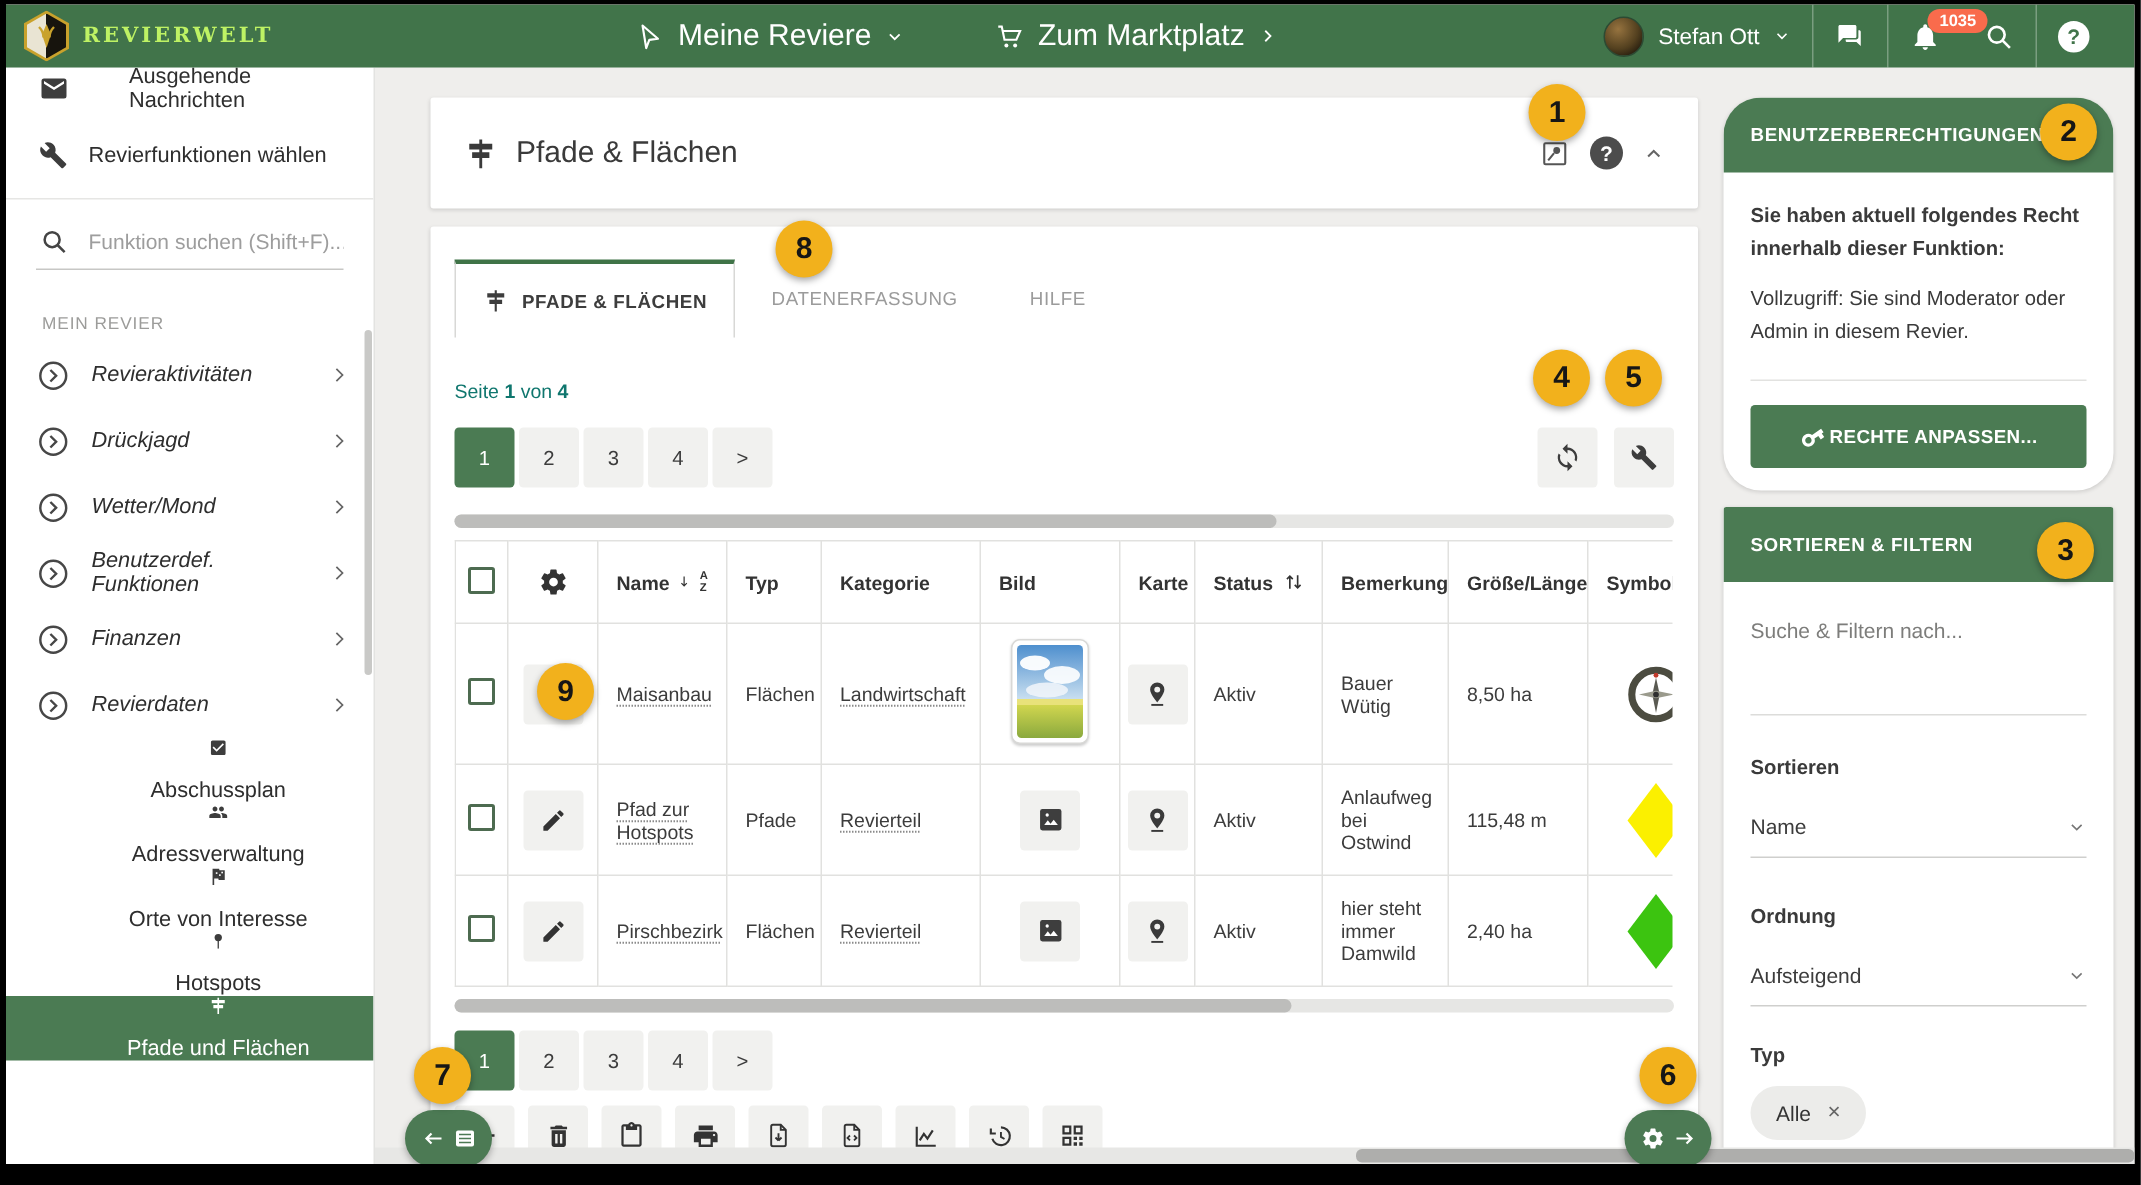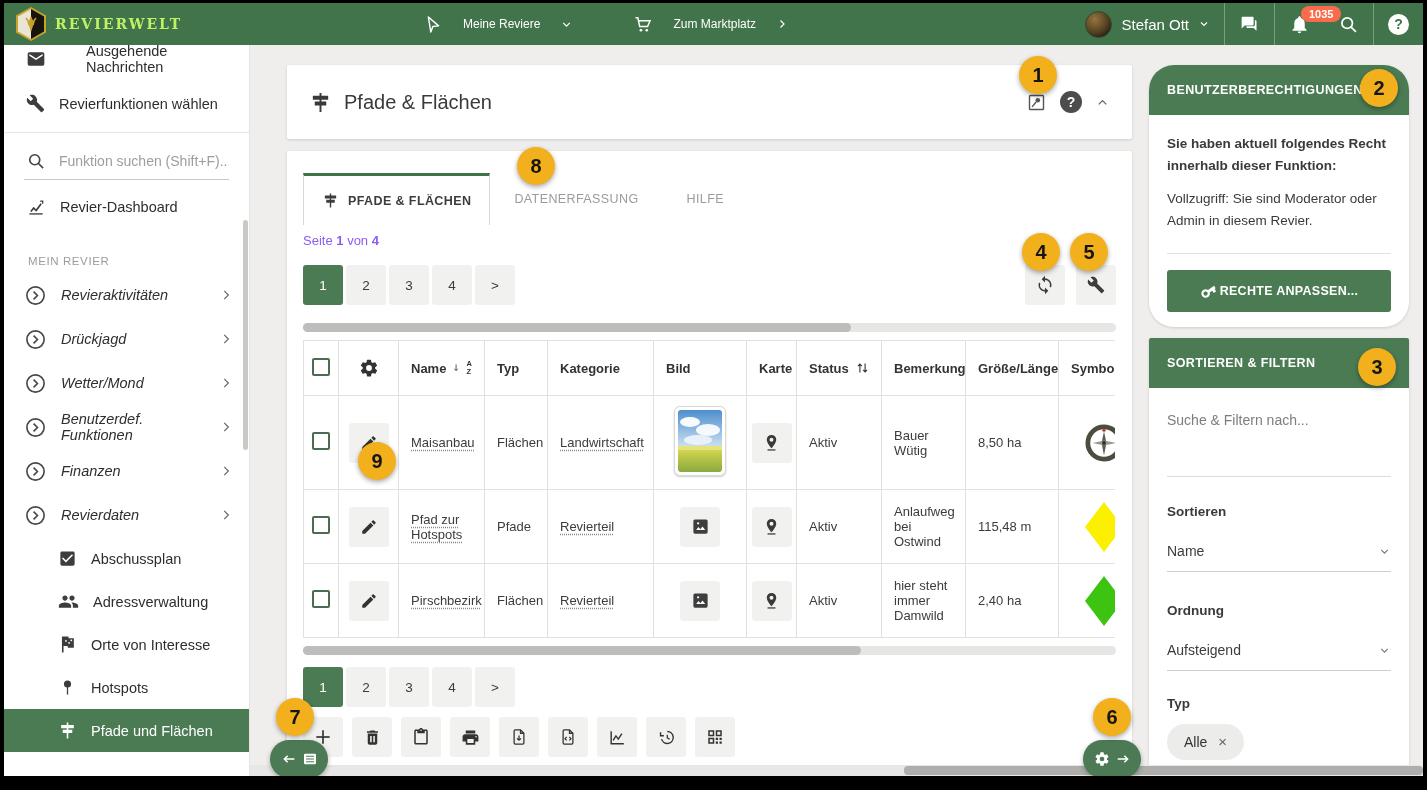--- a/index.html
+++ b/index.html
@@ -6,64 +6,64 @@
   html,body { width:1427px; height:790px; background:#000; font-family:"Liberation Sans","DejaVu Sans",sans-serif; overflow:hidden; }
   .app { position:absolute; left:4px; top:3px; width:1419px; height:773px; background:#efeeec; overflow:hidden; }
 
   
   .topbar { position:absolute; left:0; top:0; width:100%; height:42px; background:#41744a; display:flex; align-items:center; color:#fff; z-index:30; }
   .brand { display:flex; align-items:center; gap:9px; padding-left:12px; width:240px; }
   .hex { width:30px; height:34px; background:#c9a22c; clip-path:polygon(50% 0,100% 25%,100% 75%,50% 100%,0 75%,0 25%); position:relative; flex:0 0 auto; }
   .hex .hex-in { position:absolute; inset:2px; clip-path:polygon(50% 0,100% 25%,100% 75%,50% 100%,0 75%,0 25%); background:linear-gradient(90deg,#e9e4d3 50%,#17140d 50%); }
   .hex svg { position:absolute; left:6px; top:5px; }
   .brand-name { font-family:"DejaVu Serif","Liberation Serif",serif; font-weight:bold; font-size:14px; letter-spacing:2px; color:#bef264; }
-  .tb-item { display:flex; align-items:center; gap:20px; font-size:12px; cursor:pointer; }
+  .tb-item { display:flex; align-items:center; gap:9px; font-size:20px; cursor:pointer; }
   .tb-reviere { margin-left:180px; }
   .tb-markt { margin-left:60px; }
-  .tb-right { position:absolute; right:0; top:0; height:42px; display:flex; align-items:center; }
+  .tb-right { position:absolute; right:16px; top:0; height:42px; display:flex; align-items:center; }
   .tb-user { display:flex; align-items:center; gap:9px; font-size:15px; padding:0 14px; cursor:pointer; }
   .avatar { width:27px; height:27px; border-radius:50%; background:radial-gradient(circle at 35% 30%,#96733f,#53401f 55%,#221a0d 85%); border:1px solid #2c4a33; }
   .tb-sep { width:1px; height:42px; background:rgba(255,255,255,.3); }
   .tb-ic { width:49px; height:42px; display:flex; align-items:center; justify-content:center; position:relative; cursor:pointer; }
   .notif { position:absolute; top:3px; left:26px; background:#f96b4c; color:#fff; font-size:11px; font-weight:bold; padding:2px 8px; border-radius:9px; line-height:1.1; }
   .help-ring { width:21px; height:21px; border-radius:50%; background:#fff; color:#41744a; font-weight:bold; font-size:14px; display:flex; align-items:center; justify-content:center; }
 
   
   .sidebar { position:absolute; left:0; top:42px; width:246px; bottom:0; background:#fff; border-right:1px solid #e3e3e1; overflow:hidden; z-index:20; }
   .srow { display:flex; align-items:center; gap:14px; height:45px; padding:0 16px 0 22px; font-size:14.5px; color:#2e2e2e; cursor:pointer; }
   .srow svg { flex:0 0 auto; }
   .side-top { margin-top:-9px;gap:40px; }
   .sdivider { border-top:1px solid #e6e6e4; margin:6px 0 4px; }
   .ssearch { display:flex; align-items:center; gap:13px; padding:14px 20px 0 22px; }
   .ssearch input { border:none; outline:none; font-size:14px; color:#444; width:170px; font-family:inherit; background:transparent; }
   .ssearch input::placeholder { color:#9d9d9d; }
   .ssearch-line { border-bottom:1px solid #c7c7c5; margin:8px 20px 4px 20px; }
   .ssection { font-size:11.5px; color:#9c9c9a; letter-spacing:.6px; padding:26px 0 6px 24px; }
   .sgroup { display:flex; align-items:center; gap:14px; height:44px; padding:0 16px 0 20px; font-size:14.5px; color:#2e2e2e; cursor:pointer;font-style:italic; }
   .sgroup .lbl { flex:1; }
-  .ssub { display:flex; align-items:center; gap:14px; height:43px; padding:0 16px 0 54px; font-size:14.5px; color:#2e2e2e; cursor:pointer; }
+  .ssub { display:flex; align-items:center; gap:14px; height:43px; padding:0 16px 0 54px; font-size:14.5px; color:#2e2e2e; cursor:pointer;flex-direction:column; }
   .ssub.active { background:#4b7b53; color:#fff; }
   .ssub.active svg path, .ssub.active svg rect, .ssub.active svg circle { fill:#fff; }
   .side-thumb { position:absolute; right:1px; top:175px; width:5px; height:230px; background:#c9c9c7; border-radius:3px; }
 
   
   .main { position:absolute; left:246px; top:42px; right:0; bottom:0; background:#efeeec; }
   .card { background:#fff; border-radius:2px; box-shadow:0 1px 3px rgba(0,0,0,.14); }
   .head-card { position:absolute; left:37px; top:20px; width:845px; height:74px; display:flex; align-items:center; padding:0 22px; }
   .head-title { display:flex; align-items:center; gap:12px; font-size:20px; color:#3a3a3a; }
   .head-icons { margin-left:auto; display:flex; align-items:center; gap:13px; }
   .dark-help { width:22px; height:22px; border-radius:50%; background:#4c4c4c; color:#fff; font-size:14px; font-weight:bold; display:flex; align-items:center; justify-content:center; cursor:pointer; }
 
   .main-card { position:absolute; left:37px; top:106px; width:845px; height:616px; padding:16px; overflow:hidden; }
 
   .tabs { display:flex; align-items:flex-end; margin-top:6px; height:52px; }
   .tab { font-size:12.5px; letter-spacing:.4px; color:#9b9b9b; padding:0 24px; height:52px; display:flex; align-items:center; gap:9px; cursor:pointer; }
   .tab.active { border:1px solid #d8d8d6; border-top:3px solid #3f7347; border-bottom:none; background:#fff; color:#3d3d3d; font-weight:bold; padding:0 18px; }
 
-  .seite { margin-top:8px; font-size:13px; color:#8b5cf6; height:16px; }
+  .seite { margin-top:28px; font-size:13px; color:#0f766e; height:16px; }
   .seite b { font-weight:bold; }
 
   .pager-row { position:relative; margin-top:16px; height:40px; }
   .pager { display:flex; gap:3px; }
   .pbtn { min-width:40px; height:40px; background:#f1f1ef; border:none; border-radius:3px; font-size:13.5px; color:#3c3c3c; display:flex; align-items:center; justify-content:center; cursor:pointer; font-family:inherit; }
   .pbtn.on { background:#4b7b53; color:#fff; }
   .tool-right { position:absolute; right:0; top:0; display:flex; gap:11px; }
   .sqbtn { width:40px; height:40px; background:#f1f1ef; border:none; border-radius:3px; display:flex; align-items:center; justify-content:center; cursor:pointer; }
 
   .hscroll { margin-top:18px; height:9px; border-radius:5px; background:#e6e6e4; position:relative; }
@@ -211,28 +211,20 @@
     </div>
     <div class="sdivider"></div>
     <div class="ssearch">
       <svg width="20" height="20" viewBox="0 0 24 24">
           <circle cx="10.5" cy="10.5" r="6" fill="none" stroke="#444" stroke-width="2"></circle>
           <path d="M15 15l5.5 5.5" stroke="#444" stroke-width="2"></path>
         </svg>
       <input type="text" placeholder="Funktion suchen (Shift+F)..." style="">
     </div>
     <div class="ssearch-line"></div>
-    <div class="srow">
-      <svg width="20" height="20" viewBox="0 0 24 24">
-          <path d="M4 19.5h16v1.6H4z" fill="#3d3d3d"></path>
-          <path d="M5 17l4-5.2 3 3 5.4-7.3 1.6 1.2-6.7 9-3-3L6.6 18z" fill="#3d3d3d"></path>
-          <path d="M17 5h3v3" fill="none" stroke="#3d3d3d" stroke-width="1.5"></path>
-        </svg>
-      <span>Revier-Dashboard</span>
-    </div>
     <div class="ssection">MEIN REVIER</div>
 
     <div class="sgroup">
       <svg width="23" height="23" viewBox="0 0 24 24">
           <circle cx="12" cy="12" r="9" fill="none" stroke="#474747" stroke-width="1.7"></circle>
           <path d="M10 8l4 4-4 4" fill="none" stroke="#474747" stroke-width="1.7"></path>
         </svg>
       <span class="lbl">Revieraktivitäten</span>
       <svg width="14" height="14" viewBox="0 0 24 24">
           <path d="M9 5l7 7-7 7" fill="none" stroke="#666" stroke-width="2"></path>

